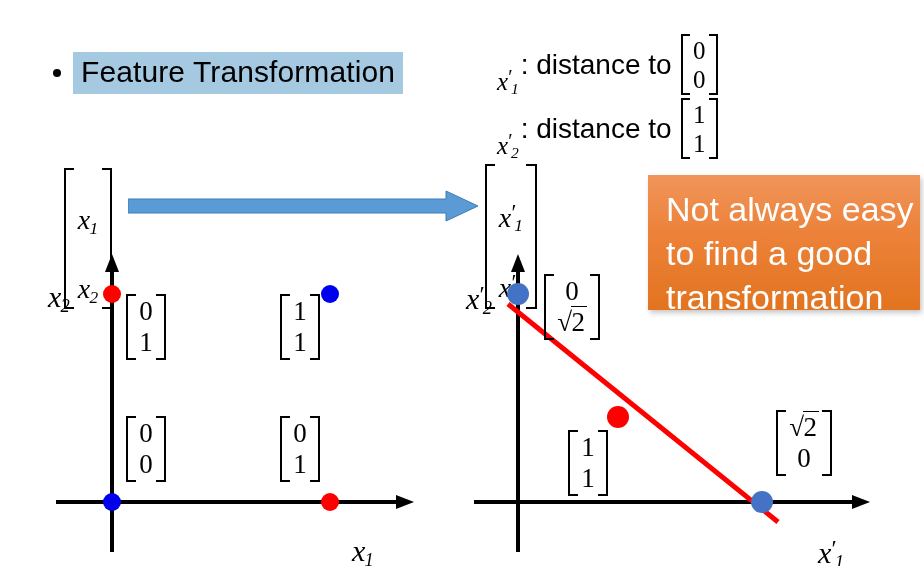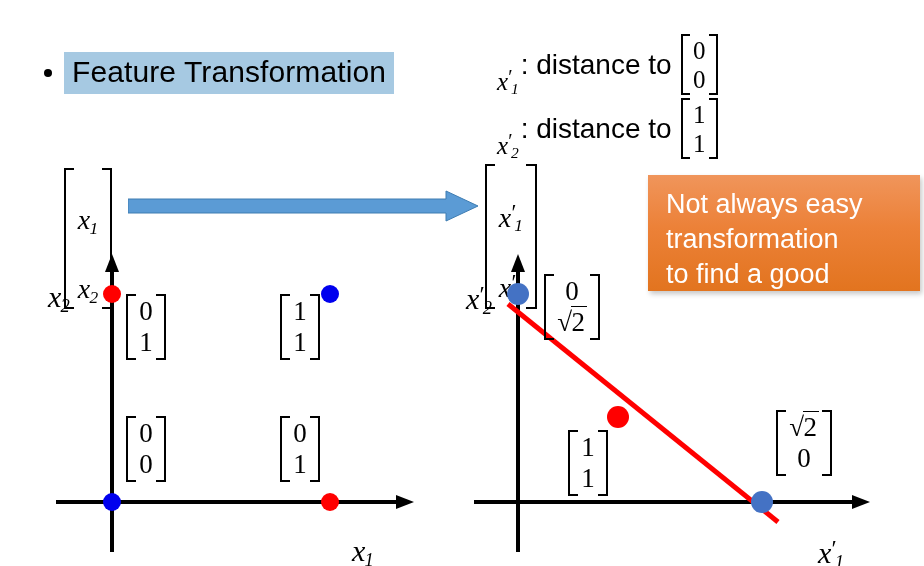--- a/index.html
+++ b/index.html
@@ -84,21 +84,21 @@
   }
   .rad .bar {
     border-top: 1.6px solid #000;
     padding: 0 0.06em 0 0.02em;
     margin-left: -0.04em;
   }
 
   
   #bullet-row {
     position: absolute;
-    left: 44px;
+    left: 53px;
     top: 52px;
     display: flex;
     align-items: center;
   }
   #bullet-dot {
     width: 8px;
     height: 8px;
     border-radius: 50%;
     background: #000000;
     margin-right: 12px;
@@ -155,25 +155,25 @@
     width: 350px;
     height: 32px;
   }
 
   
   #callout {
     position: absolute;
     left: 648px;
     top: 175px;
     width: 272px;
-    height: 116px;
+    height: 135px;
     background: linear-gradient(180deg, #F0955B 0%, #EC8138 45%, #E2741F 100%);
     color: #ffffff;
     font-family: "Liberation Sans", sans-serif;
-    font-size: 27px;
+    font-size: 34px;
     line-height: 1.30;
     padding: 12px 0 0 18px;
     box-sizing: border-box;
     box-shadow: 2px 3px 5px rgba(0,0,0,0.22);
   }
 
   
   .plot {
     position: absolute;
   }
@@ -256,22 +256,22 @@
     <span class="brk l"></span>
     <span class="col">
       <span class="math">x<span class="prime">′</span><span class="sub">1</span></span>
       <span class="math">x<span class="prime">′</span><span class="sub">2</span></span>
     </span>
     <span class="brk r"></span>
   </span>
 
   <div id="callout">
     <div>Not always easy</div>
+    <div>to find a good</div>
     <div>transformation</div>
-    <div>to find a good</div>
   </div>
 
   <div class="plot" id="plot-left">
     <svg width="400" height="308" viewBox="0 0 400 308">
 
       <line x1="78" y1="300" x2="78" y2="14" stroke="#000" stroke-width="4"></line>
       <polygon points="78,2 71,20 85,20" fill="#000"></polygon>
 
       <line x1="22" y1="250" x2="368" y2="250" stroke="#000" stroke-width="4"></line>
       <polygon points="380,250 362,243 362,257" fill="#000"></polygon>

